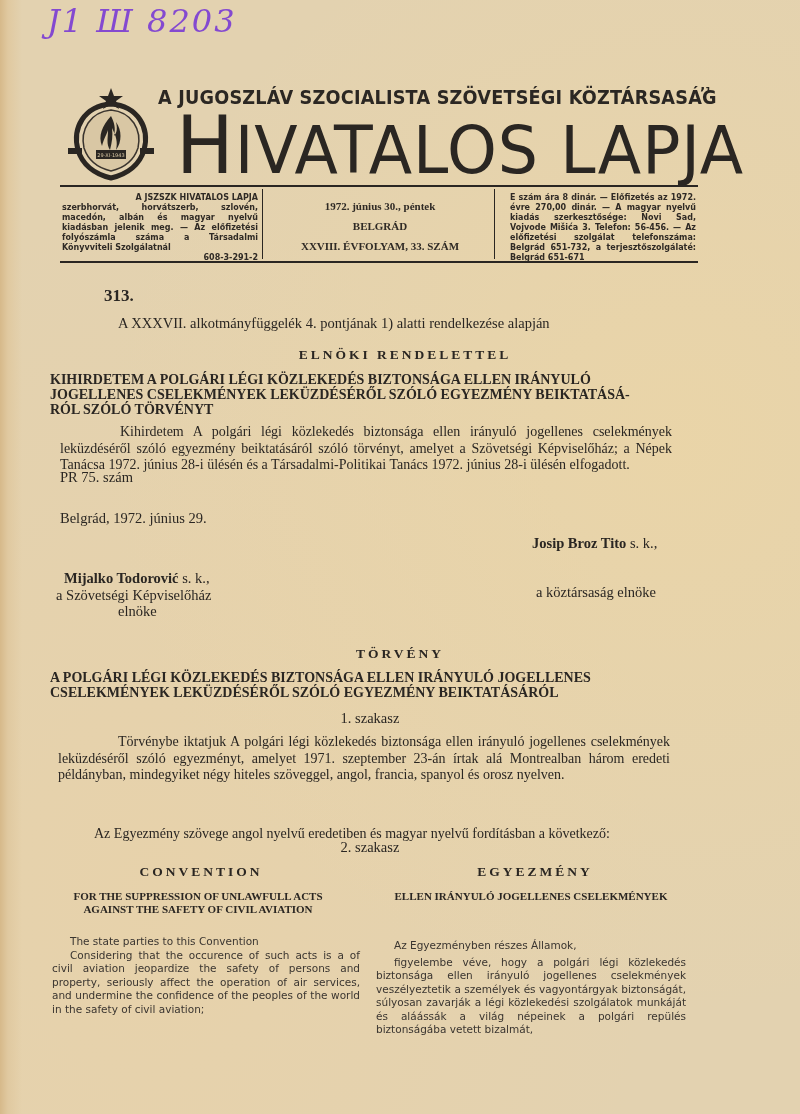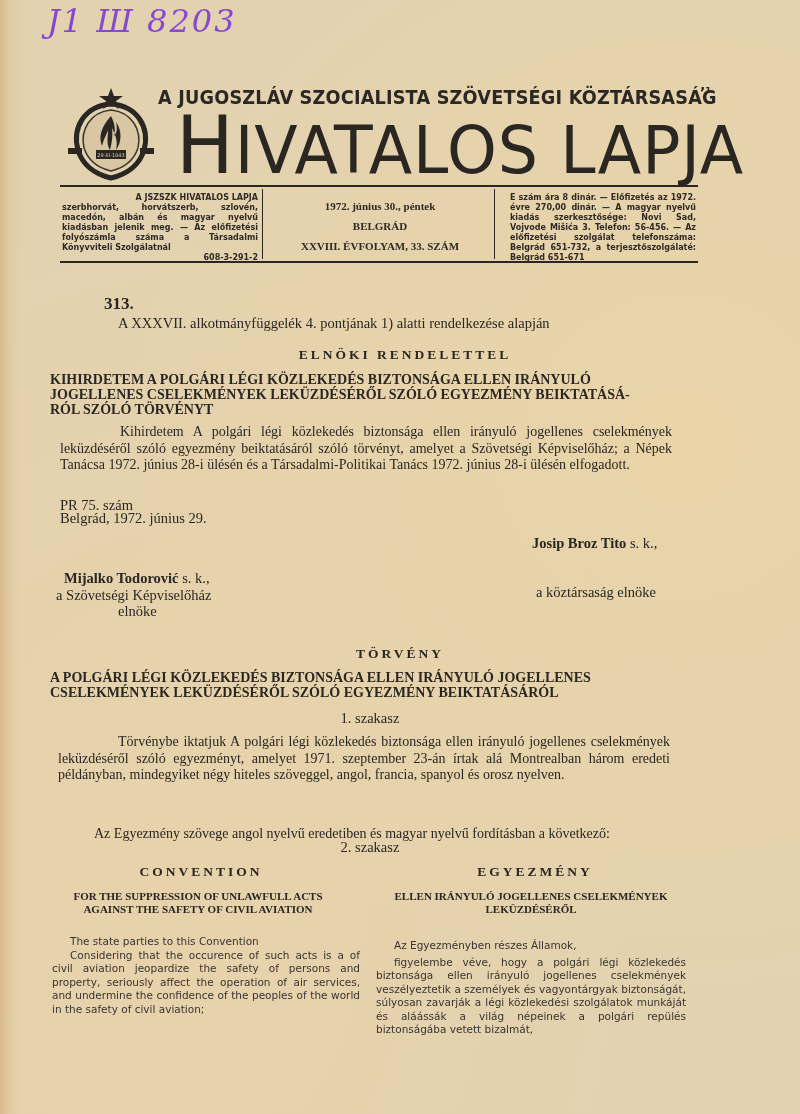--- a/index.html
+++ b/index.html
@@ -40,21 +40,21 @@
   }
   .info-left .c { text-align: right; }
   .info-mid {
     left: 300px; top: 196px; width: 160px; text-align: center; font-weight: bold;
     font-size: 11px; line-height: 20px; color: #2f2a25;
   }
   .info-right {
     left: 510px; top: 193px; width: 186px; font-family: "DejaVu Sans", sans-serif;
     font-weight: bold; font-size: 8px; line-height: 10px; text-align: justify; color: #2f2a25;
   }
-  .num { left: 104px; top: 286px; font-size: 17px; font-weight: bold; margin-top: 8px; }
+  .num { left: 104px; top: 286px; font-size: 17px; font-weight: bold; }
   .pline { font-size: 14.5px; line-height: 18px; white-space: nowrap; }
   .spaced-title {
     font-weight: bold; letter-spacing: 3px; font-size: 13.5px; text-align: center; white-space: nowrap;
   }
   .bold-title {
     font-weight: bold; font-size: 14px; line-height: 15px; 
   }
   .para { font-size: 14px; line-height: 16.5px; text-align: justify; }
   .col-text {
     font-family: "DejaVu Sans", sans-serif; font-size: 10.5px; line-height: 13.5px;
@@ -107,21 +107,21 @@
 
 <div class="abs num">313.</div>
 <div class="abs pline" style="left:118px; top:314px;">A XXXVII. alkotmányfüggelék 4. pontjának 1) alatti rendelkezése alapján</div>
 <div class="abs spaced-title" style="left:0; width:800px; top:347px; padding-left:10px; box-sizing:border-box;">ELNÖKI RENDELETTEL</div>
 <div class="abs bold-title" style="left:50px; width:640px; top:372px;">
   <div>KIHIRDETEM A POLGÁRI LÉGI KÖZLEKEDÉS BIZTONSÁGA ELLEN IRÁNYULÓ</div>
   <div>JOGELLENES CSELEKMÉNYEK LEKÜZDÉSÉRŐL SZÓLÓ EGYEZMÉNY BEIKTATÁSÁ-</div>
   <div>RÓL SZÓLÓ TÖRVÉNYT</div>
 </div>
 <div class="abs para" style="left:60px; width:612px; top:424px; text-indent:60px;">Kihirdetem A polgári légi közlekedés biztonsága ellen irányuló jogellenes cselekmények leküzdéséről szóló egyezmény beiktatásáról szóló törvényt, amelyet a Szövetségi Képviselőház; a Népek Tanácsa 1972. június 28-i ülésén és a Társadalmi-Politikai Tanács 1972. június 28-i ülésén elfogadott.</div>
-<div class="abs pline" style="left:60px; top:496px;">PR 75. szám</div>
+<div class="abs pline" style="left:60px; top:468px;">PR 75. szám</div>
 <div class="abs pline" style="left:60px; top:509px;">Belgrád, 1972. június 29.</div>
 
 <div class="abs pline" style="left:532px; top:534px;">
   <span class="sig-name">Josip Broz Tito</span><span> s. k.,</span>
 </div>
 <div class="abs pline" style="left:536px; top:551px;margin-top:32px;">a köztársaság elnöke</div>
 
 <div class="abs pline" style="left:64px; top:569px;">
   <span class="sig-name">Mijalko Todorović</span><span> s. k.,</span>
 </div>
@@ -140,21 +140,20 @@
 
 <div class="abs spaced-title" style="left:56px; width:290px; top:864px;">CONVENTION</div>
 <div class="abs spaced-title" style="left:380px; width:310px; top:864px;">EGYEZMÉNY</div>
 
 <div class="abs col-head" style="left:48px; width:300px; top:890px;">
   <div>FOR THE SUPPRESSION OF UNLAWFULL ACTS</div>
   <div>AGAINST THE SAFETY OF CIVIL AVIATION</div>
 </div>
 <div class="abs col-head" style="left:376px; width:310px; top:890px;">
   <div>ELLEN IRÁNYULÓ JOGELLENES CSELEKMÉNYEK</div>
-  <div>LEKÜZDÉSÉRŐL</div>
 </div>
 
 <div class="abs col-text" style="left:52px; width:308px; top:935px;">
   <div style="padding-left:18px;">The state parties to this Convention</div>
   <div style="text-indent:18px;">Considering that the occurence of such acts is a of civil aviation jeopardize the safety of persons and property, seriously affect the operation of air services, and undermine the confidence of the peoples of the world in the safety of civil aviation;</div>
 </div>
 <div class="abs col-text" style="left:376px; width:310px; top:939px;">
   <div style="padding-left:18px;">Az Egyezményben részes Államok,</div>
   <div style="text-indent:18px; margin-top:3px;">figyelembe véve, hogy a polgári légi közlekedés biztonsága ellen irányuló jogellenes cselekmények veszélyeztetik a személyek és vagyontárgyak biztonságát, súlyosan zavarják a légi közlekedési szolgálatok munkáját és aláássák a világ népeinek a polgári repülés biztonságába vetett bizalmát,</div>
 </div>

